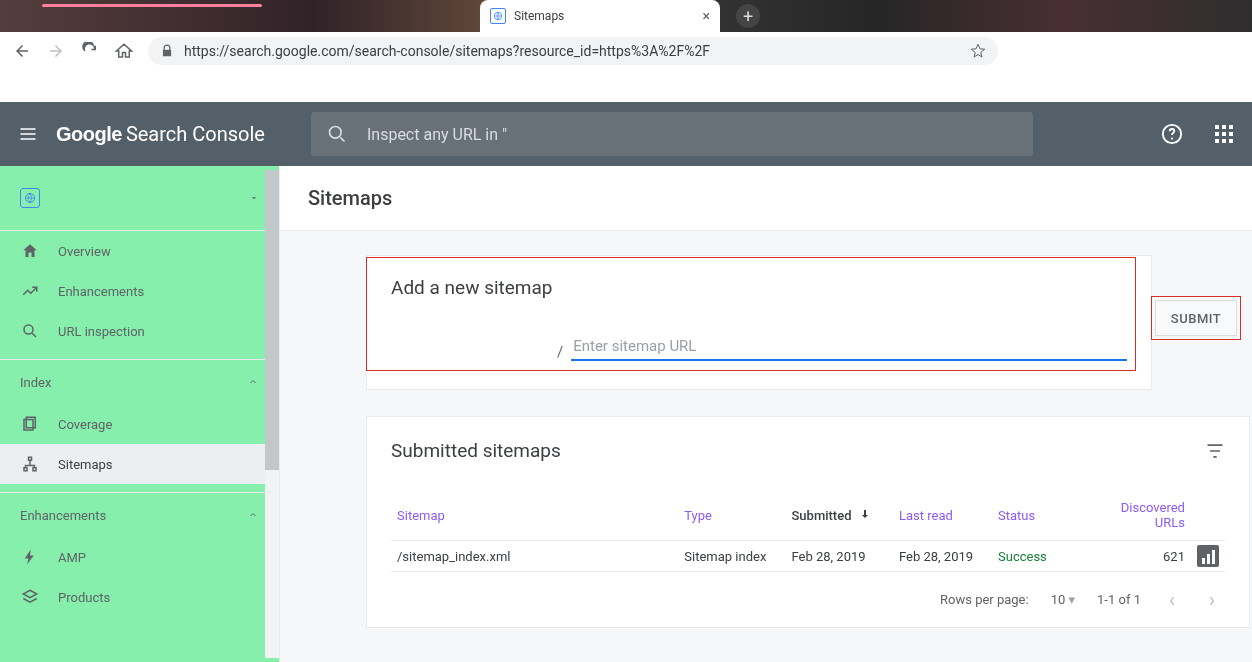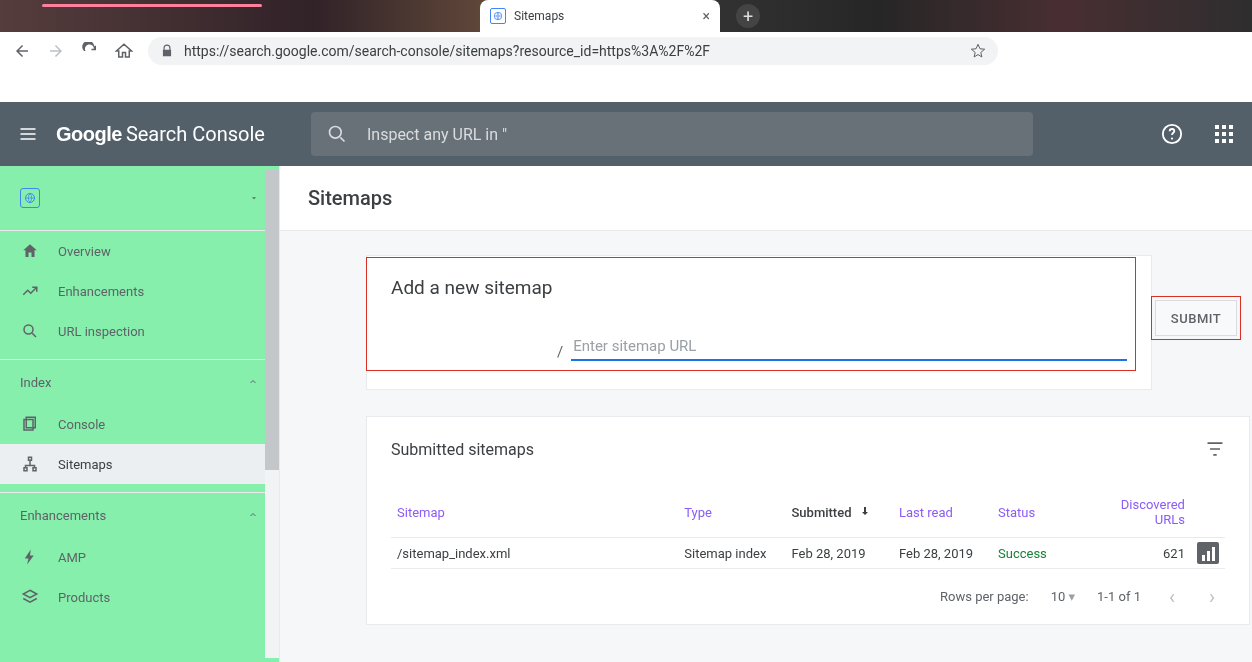--- a/index.html
+++ b/index.html
@@ -67,21 +67,21 @@
   .add-prefix .blur2 { width:160px; height:16px; }
   .sitemap-input { flex:1; border:none; border-bottom:2px solid #1a73e8; font-size:15px; color:#3c4043; outline:none; padding:4px 2px; }
   .sitemap-input::placeholder { color:#9aa0a6; }
 
   .submit-wrap { position:absolute; right:-86px; top:44px; }
   .submit-btn { width:82px; height:36px; border:1px solid #dadce0; background:#f8f9fa; color:#5f6368; font-size:13px; font-weight:500; letter-spacing:.5px; display:flex; align-items:center; justify-content:center; }
   .red-box.b { left:-4px; top:-4px; width:90px; height:44px; }
 
   .card.table { width:884px; margin-top:26px; padding:22px 24px 0; position:relative; }
   .tbl-title-row { display:flex; align-items:center; }
-  .tbl-title { font-size:16px; color:#3c4043; }
+  .tbl-title { font-size:19px; color:#3c4043; }
   .filter-ico { margin-left:auto; color:#5f6368; }
 
   table { width:100%; border-collapse:collapse; margin-top:28px; font-size:13px; }
   th { text-align:left; color:#8b5cf6; font-weight:400; padding:10px 6px; border-bottom:1px solid #e8eaed; }
   th.sorted { color:#3c4043; font-weight:500; }
   th .sort-arrow { margin-left:4px; }
   td { padding:4px 6px; color:#3c4043; }
   td.success { color:#188038; }
   td.right, th.right { text-align:right; }
   .row-chart { width:22px; height:22px; background:#5f6368; border-radius:2px; display:inline-flex; align-items:flex-end; justify-content:center; gap:2px; padding:3px; }
@@ -249,21 +249,21 @@
           </svg>
         </span>
     </div>
     <div class="sb-item">
       <span class="ico">
           <svg width="18" height="18" viewBox="0 0 24 24">
             <rect x="7" y="3" width="12" height="14" fill="none" stroke="#5f6368" stroke-width="2"></rect>
             <rect x="4" y="6" width="12" height="14" fill="none" stroke="#5f6368" stroke-width="2"></rect>
           </svg>
         </span>
-      <span>Console</span>
+      <span>Coverage</span>
     </div>
     <div class="sb-item active">
       <span class="ico">
           <svg width="18" height="18" viewBox="0 0 24 24">
             <rect x="10" y="3" width="4" height="4" fill="none" stroke="#5f6368" stroke-width="2"></rect>
             <rect x="4" y="17" width="4" height="4" fill="none" stroke="#5f6368" stroke-width="2"></rect>
             <rect x="16" y="17" width="4" height="4" fill="none" stroke="#5f6368" stroke-width="2"></rect>
             <path d="M12 7v5M6 17v-3h12v3M12 12v2" fill="none" stroke="#5f6368" stroke-width="2"></path>
           </svg>
         </span>

